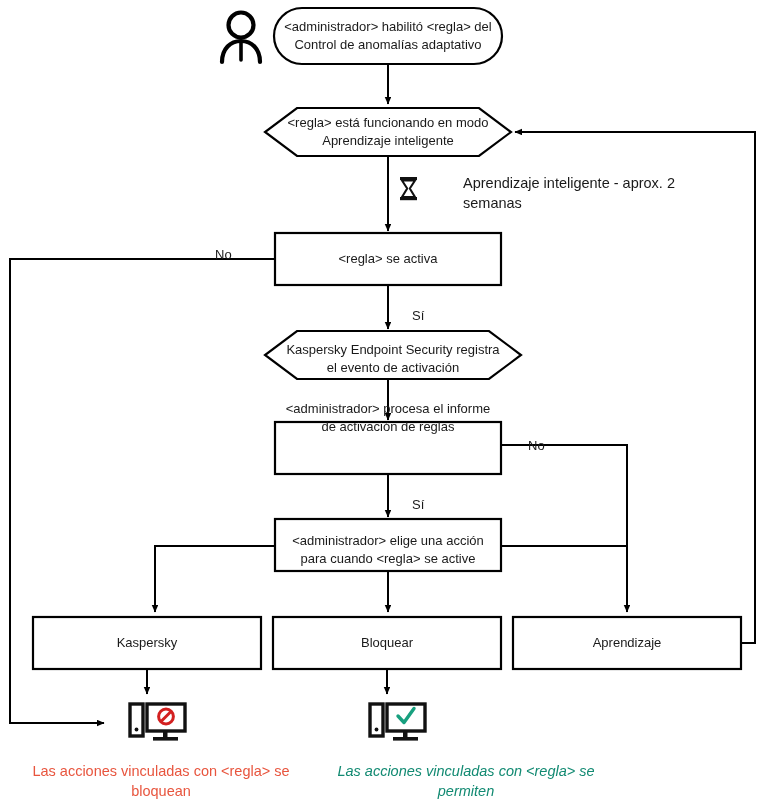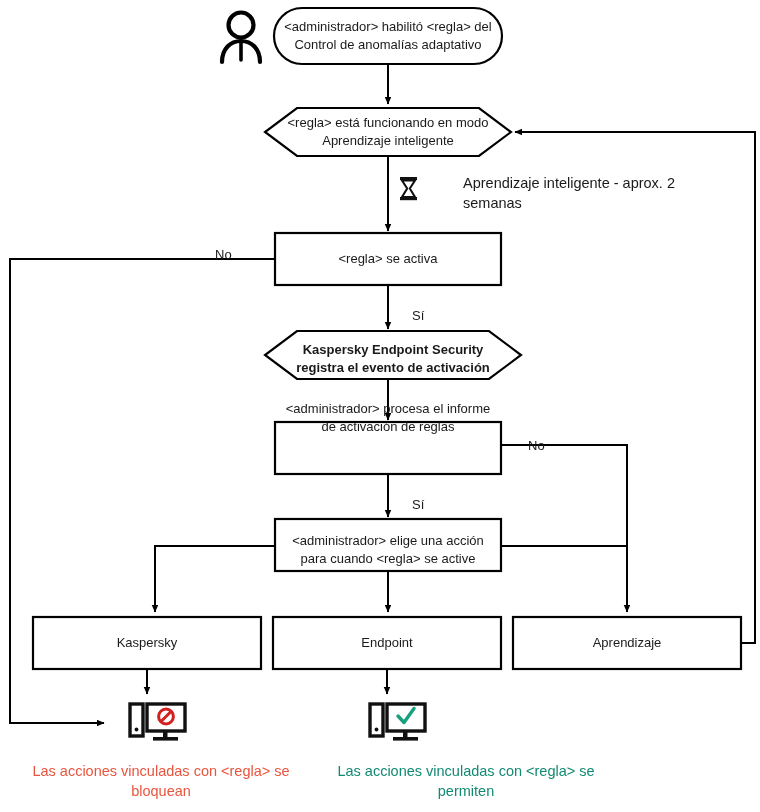--- a/index.html
+++ b/index.html
@@ -144,39 +144,39 @@
       <polyline points="398,716 404,722.5 414,708.5" fill="none" stroke="#18a07f" stroke-width="3.4" stroke-linecap="round" stroke-linejoin="round"></polyline>
     </g>
   </svg>
 
   <div class="node-text" style="left:284px; top:8px; width:208px; height:56px;">&lt;administrador&gt; habilitó &lt;regla&gt; del Control de anomalías adaptativo</div>
 
   <div class="node-text" style="left:282px; top:108px; width:212px; height:48px;">&lt;regla&gt; está funcionando en modo Aprendizaje inteligente</div>
 
   <div class="node-text" style="left:285px; top:233px; width:206px; height:52px;">&lt;regla&gt; se activa</div>
 
-  <div class="node-text" style="left:282px; top:331px; width:222px; height:56px;font-weight:bold;">Kaspersky Endpoint Security registra el evento de activación</div>
+  <div class="node-text" style="left:282px; top:331px; width:222px; height:56px;">Kaspersky Endpoint Security registra el evento de activación</div>
 
   <div class="node-text" style="left:285px; top:397px; width:206px; height:41px;">&lt;administrador&gt; procesa el informe de activación de reglas</div>
 
   <div class="node-text" style="left:285px; top:519px; width:206px; height:62px;">&lt;administrador&gt; elige una acción para cuando &lt;regla&gt; se active</div>
 
   <div class="node-text" style="left:33px; top:617px; width:228px; height:52px;">Kaspersky</div>
 
-  <div class="node-text" style="left:273px; top:617px; width:228px; height:52px;">Endpoint</div>
+  <div class="node-text" style="left:273px; top:617px; width:228px; height:52px;">Bloquear</div>
 
   <div class="node-text" style="left:513px; top:617px; width:228px; height:52px;">Aprendizaje</div>
 
   <div class="edge-label" style="left:215px; top:231px;">No</div>
 
   <div class="edge-label" style="left:412px; top:292px;">Sí</div>
 
   <div class="edge-label" style="left:528px; top:422px;">No</div>
 
   <div class="edge-label" style="left:412px; top:481px;">Sí</div>
 
   <div class="annot-text" style="left:423px; top:174px;margin-left:40px;">Aprendizaje inteligente - aprox. 2 semanas</div>
 
   <div class="caption block" style="left:0px; top:762px; width:290px;">Las acciones vinculadas con &lt;regla&gt; se bloquean</div>
 
-  <div class="caption allow" style="left:300px; top:762px; width:300px;">Las acciones vinculadas con &lt;regla&gt; se permiten</div>
+  <div class="caption allow" style="left:300px; top:762px; width:300px;font-style:italic;">Las acciones vinculadas con &lt;regla&gt; se permiten</div>
 
 </div>
 
 </body></html>

